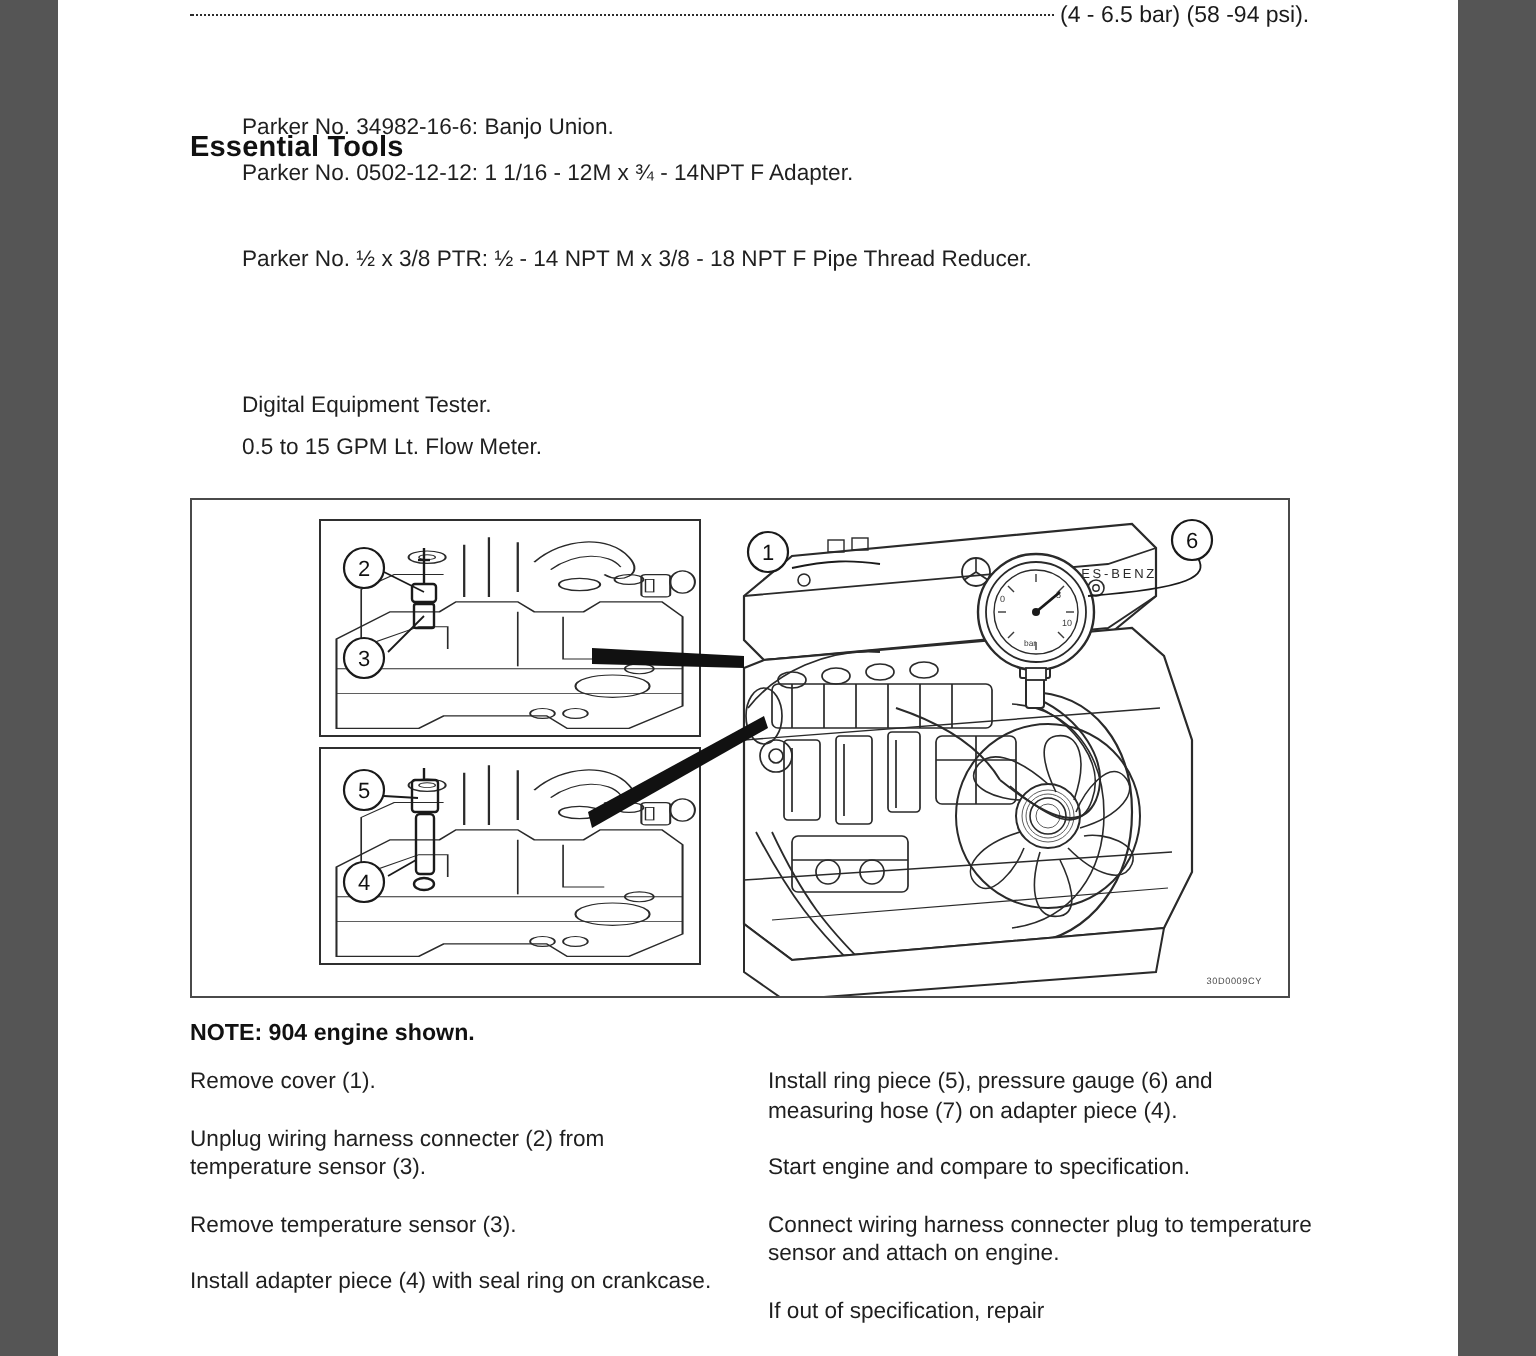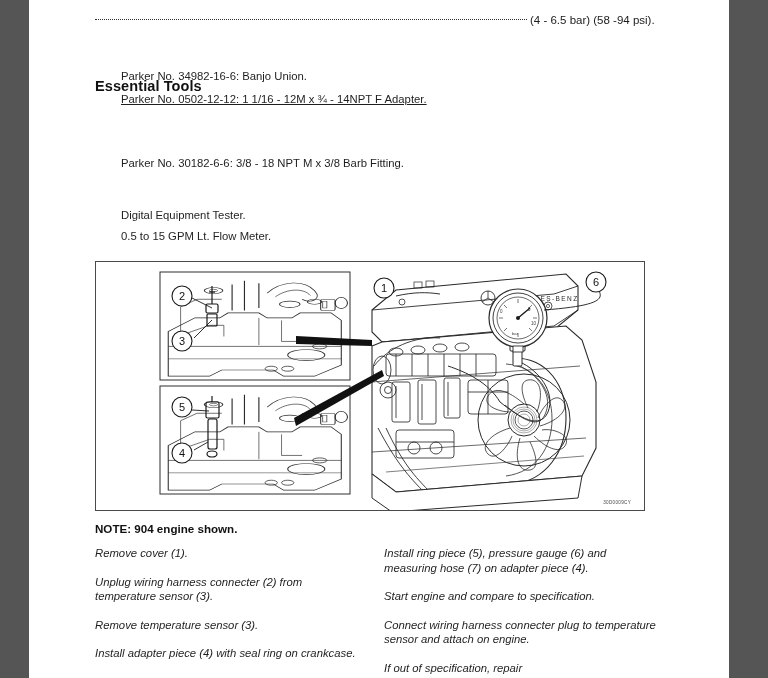--- a/index.html
+++ b/index.html
@@ -25,21 +25,21 @@
     position: absolute;
     left: 29px;
     top: 0;
     width: 700px;
     bottom: 0;
     background: #ffffff;
     overflow: hidden;
   }
   #page-inner {
     position: absolute;
-    left: 0; top: 16px;
+    left: 0; top: 4px;
     width: 700px;
     height: 540px;
   }
 
   
   .spec-line {
     position: absolute;
     left: 66px;
     top: -2px;
     width: 600px;
@@ -110,21 +110,21 @@
 
   
   #note {
     position: absolute;
     left: 66px;
     top: 506px;
     font-size: 11.6px;
     font-weight: bold;
     color: #111111;
   }
-  .col { position: absolute; font-size: 11.3px; color: #1f1f1f; font-style: italic; }
+  .col { position: absolute; font-size: 11.3px; color: #1f1f1f; }
   #col-left  { left: 66px;  top: 530px; width: 270px; }
   #col-right { left: 355px; top: 530px; width: 275px; }
   .para { margin: 0 0 14px 0; line-height: 14.5px; }
   .para.just { text-align: justify; }
 </style>
 </head>
 <body>
 
 <div id="viewer">
 
@@ -134,22 +134,22 @@
     <div class="spec-line">
 
       <span class="spec-leader"></span>
 
       <span class="spec-val-b">(4 - 6.5 bar) (58 -94 psi).</span>
     </div>
 
     <h2 class="section" id="h-essential">Essential Tools</h2>
 
     <div class="body-line" style="top:54px;">Parker No. 34982-16-6: Banjo Union.</div>
-    <div class="body-line" style="top:77px;text-decoration:underline;">Parker No. 0502-12-12: 1 1/16 - 12M x ¾ - 14NPT F Adapter.</div>
-    <div class="body-line" style="top:141px;">Parker No. 30182-6-6: 3/8 - 18 NPT M x 3/8 Barb Fitting.</div>
+    <div class="body-line" style="top:77px;">Parker No. 0502-12-12: 1 1/16 - 12M x ¾ - 14NPT F Adapter.</div>
+    <div class="body-line" style="top:120px;">Parker No. ½ x 3/8 PTR: ½ - 14 NPT M x 3/8 - 18 NPT F Pipe Thread Reducer.</div>
 
 
     <div class="body-line" style="top:193px;">Digital Equipment Tester.</div>
     <div class="body-line" style="top:214px;">0.5 to 15 GPM Lt. Flow Meter.</div>
 
     <div id="figure">
       <svg width="548" height="248" viewBox="0 0 548 248">
         <defs>
           <g id="inset-engine">
 

